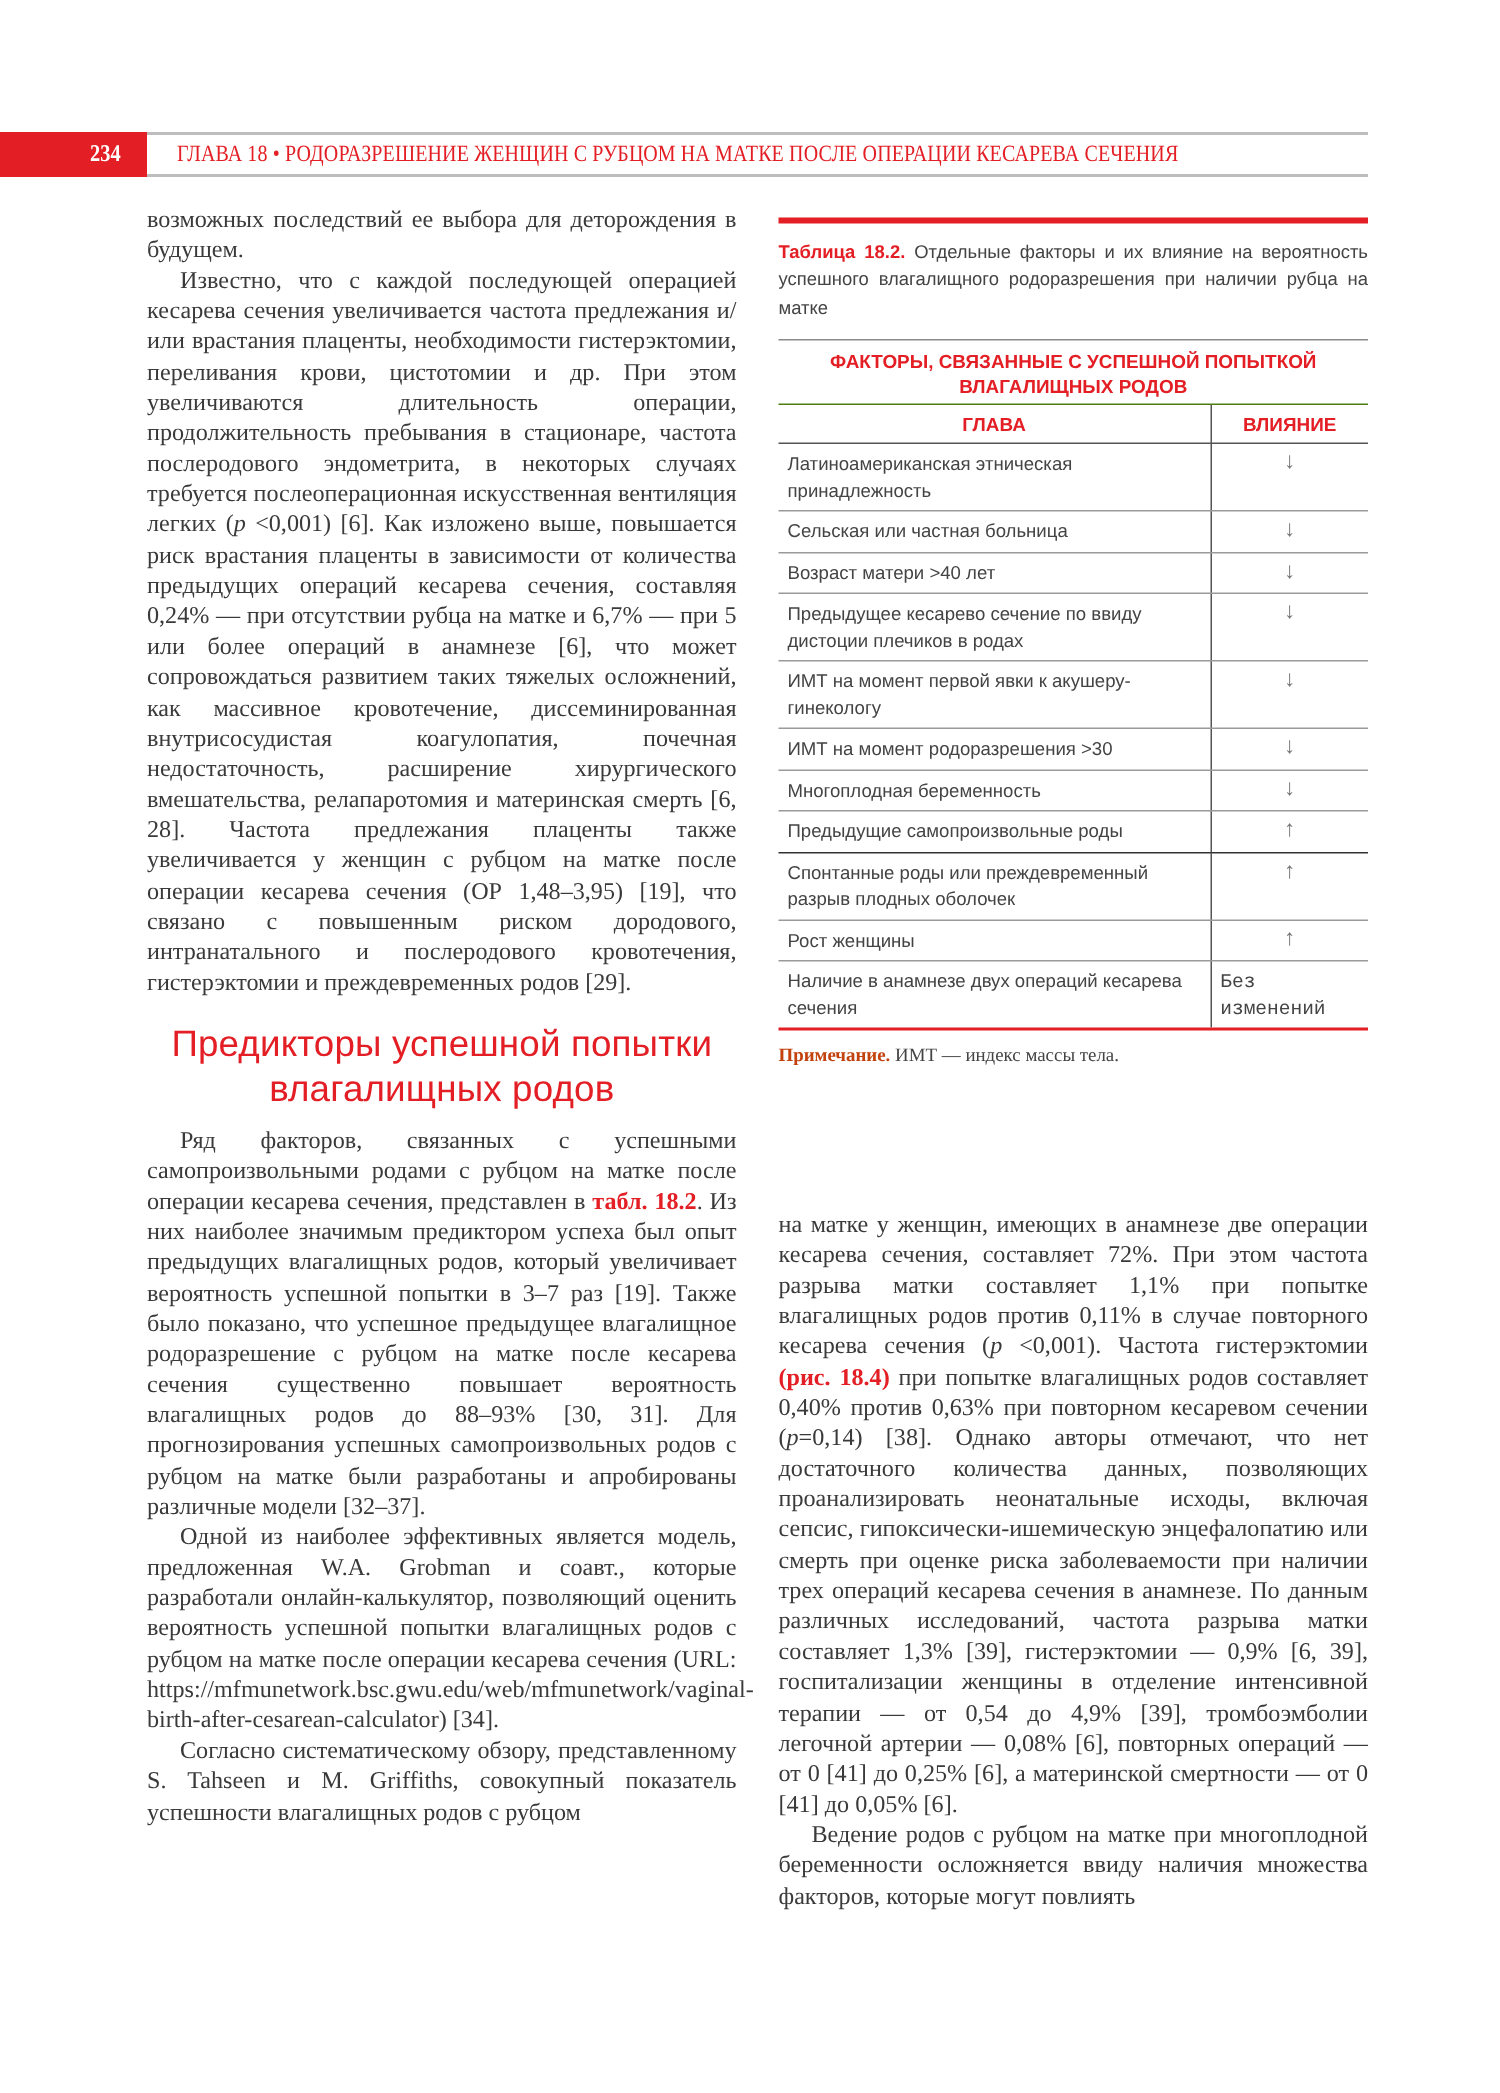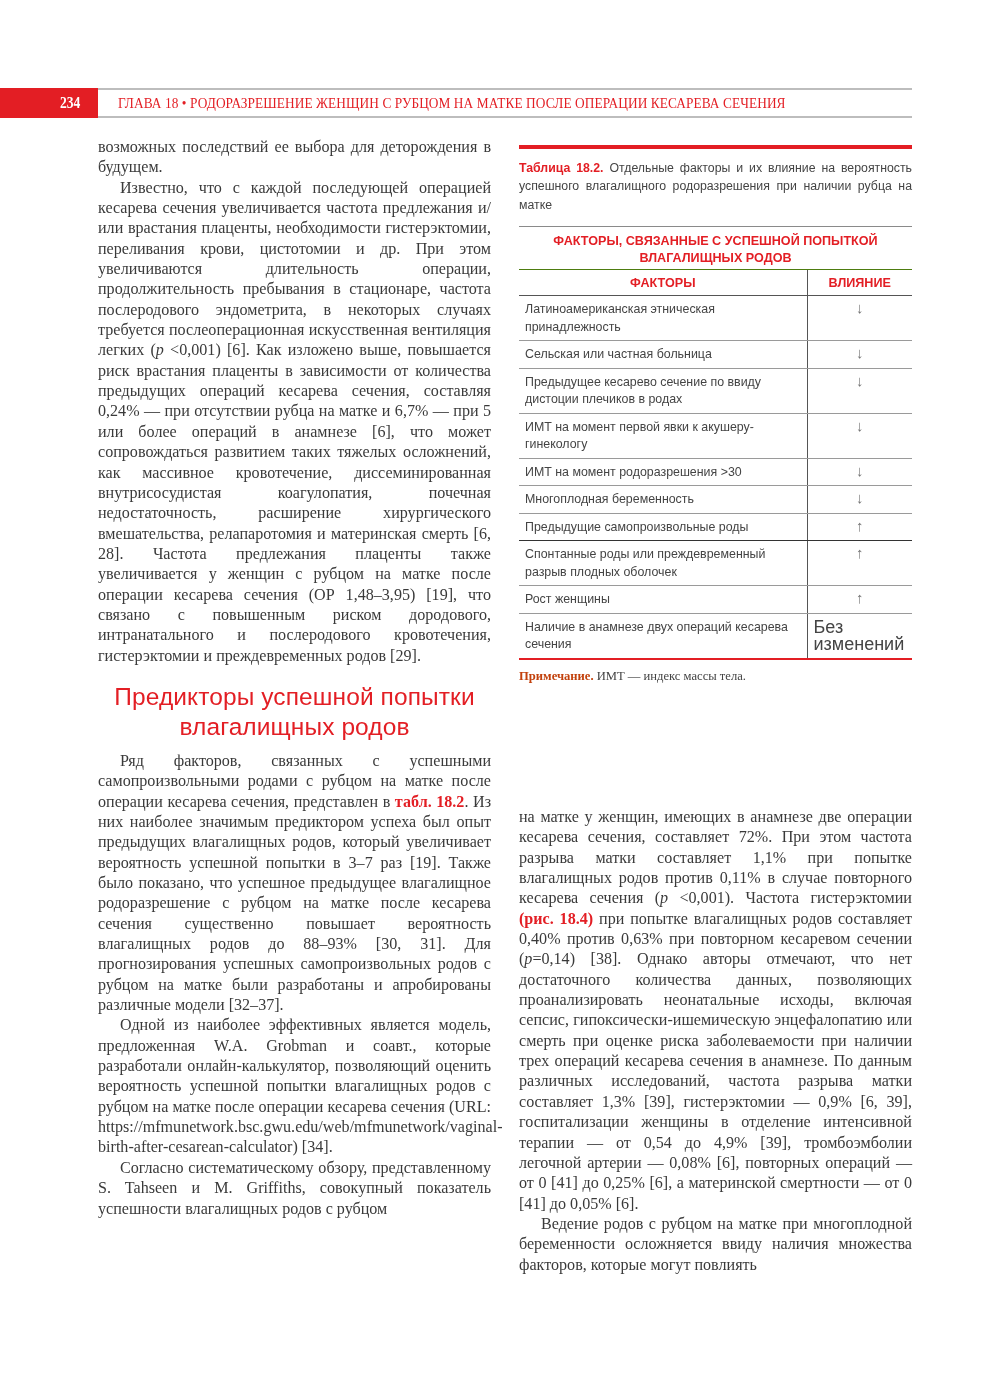--- a/index.html
+++ b/index.html
@@ -32,21 +32,21 @@
   .tb-caption { margin-top: 10px; font-family: "Liberation Sans", "DejaVu Sans", sans-serif; font-size: 12.3px; line-height: 18.3px; color: #444; text-align: justify; }
   .tb-caption .cap-label { color: #e31e24; font-weight: bold; }
   .tbl-wrap { margin-top: 12px; border-top: 1px solid #8a8a8a; }
   .tbl-super { text-align: center; color: #e31e24; font-family: "Liberation Sans", "DejaVu Sans", sans-serif; font-weight: bold; font-size: 12.6px; line-height: 17px; padding: 6px 0 2px 0; border-bottom: 1px solid #4d7c0f; }
   table.factors { width: 100%; border-collapse: collapse; font-family: "Liberation Sans", "DejaVu Sans", sans-serif; font-size: 12.4px; color: #444; }
   table.factors th { color: #e31e24; font-weight: bold; font-size: 12.6px; height: 26px; text-align: center; border-bottom: 1px solid #555; }
   table.factors th.col-factor { width: 288px; border-right: 1px solid #555; }
   table.factors td { vertical-align: top; border-bottom: 1px solid #9a9a9a; line-height: 17.5px; }
   table.factors td.c-factor { padding: 5px 6px 4px 6px; border-right: 1px solid #555; }
   table.factors td.c-effect { text-align: center; padding: 3px 4px 0 4px; font-size: 15px; color: #777; }
-  table.factors td.c-effect.text { text-align: left; padding: 5px 6px 4px 6px; font-size: 18px; color: #444; }
+  table.factors td.c-effect.text { text-align: left; padding: 5px 6px 4px 6px; font-size: 13px; color: #444; font-family: Liberation Mono, monospace; }
   table.factors tr.thick td { border-bottom: 1.5px solid #333; }
   table.factors tr.last td { border-bottom: 2px solid #e31e24; }
   .tb-note { margin-top: 9px; font-family: "Liberation Serif", serif; font-size: 12.6px; color: #444; }
   .tb-note b { font-weight: bold; color: #c2410c; }
 </style>
 </head>
 <body>
 
 <div class="running-header">
   <div class="rh-redbar"></div>
@@ -66,31 +66,35 @@
 </div>
 
 <div class="table-block">
   <div class="tb-topline"></div>
   <div class="tb-caption"><span class="cap-label">Таблица 18.2.</span><span> Отдельные факторы и их влияние на вероятность успешного влагалищного родоразрешения при наличии рубца на матке</span></div>
   <div class="tbl-wrap">
     <div class="tbl-super">ФАКТОРЫ, СВЯЗАННЫЕ С УСПЕШНОЙ ПОПЫТКОЙ ВЛАГАЛИЩНЫХ РОДОВ</div>
     <table class="factors">
       <thead>
         <tr>
-          <th class="col-factor">ФАКТОРЫ</th>
+          <th class="col-factor">ГЛАВА</th>
           <th>ВЛИЯНИЕ</th>
         </tr>
       </thead>
       <tbody>
         <tr>
           <td class="c-factor">Латиноамериканская этническая принадлежность</td>
           <td class="c-effect">↓</td>
         </tr>
         <tr>
           <td class="c-factor">Сельская или частная больница</td>
+          <td class="c-effect">↓</td>
+        </tr>
+        <tr>
+          <td class="c-factor">Возраст матери &gt;40 лет</td>
           <td class="c-effect">↓</td>
         </tr>
         <tr>
           <td class="c-factor">Предыдущее кесарево сечение по ввиду дистоции плечиков в родах</td>
           <td class="c-effect">↓</td>
         </tr>
         <tr>
           <td class="c-factor">ИМТ на момент первой явки к акушеру-гинекологу</td>
           <td class="c-effect">↓</td>
         </tr>

